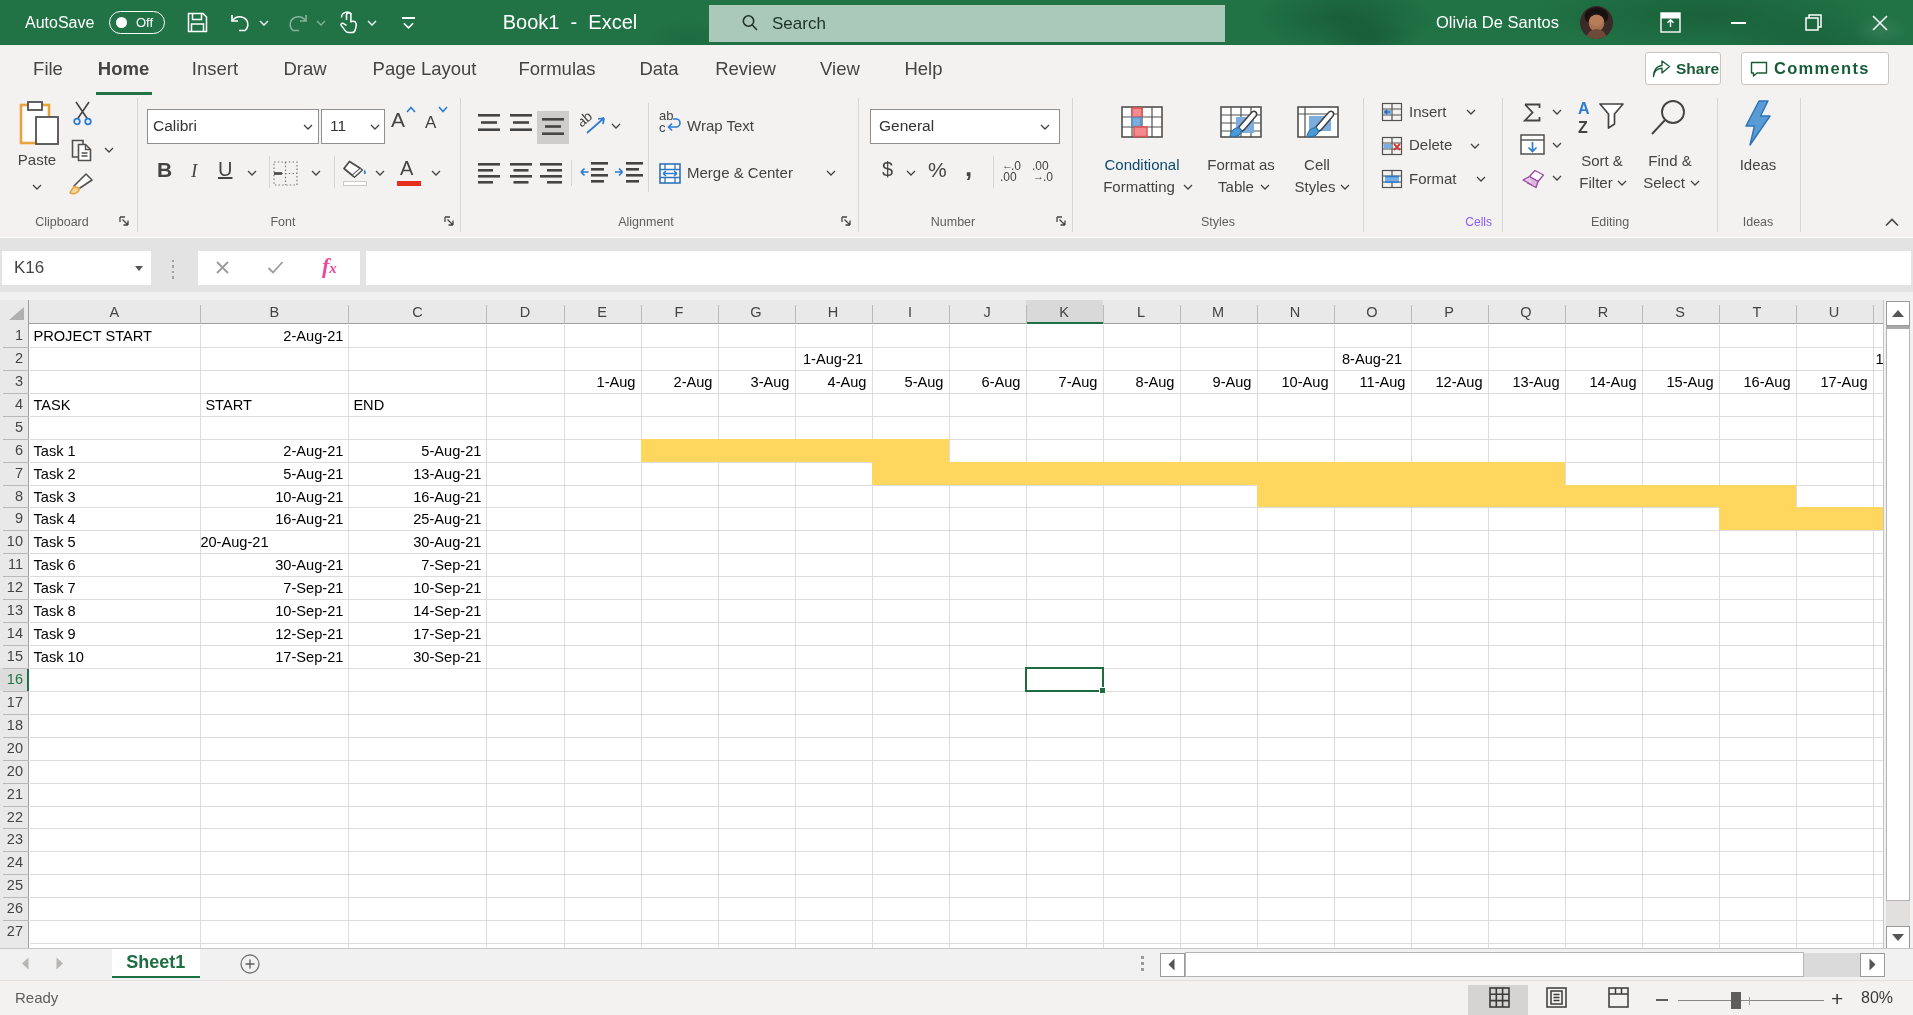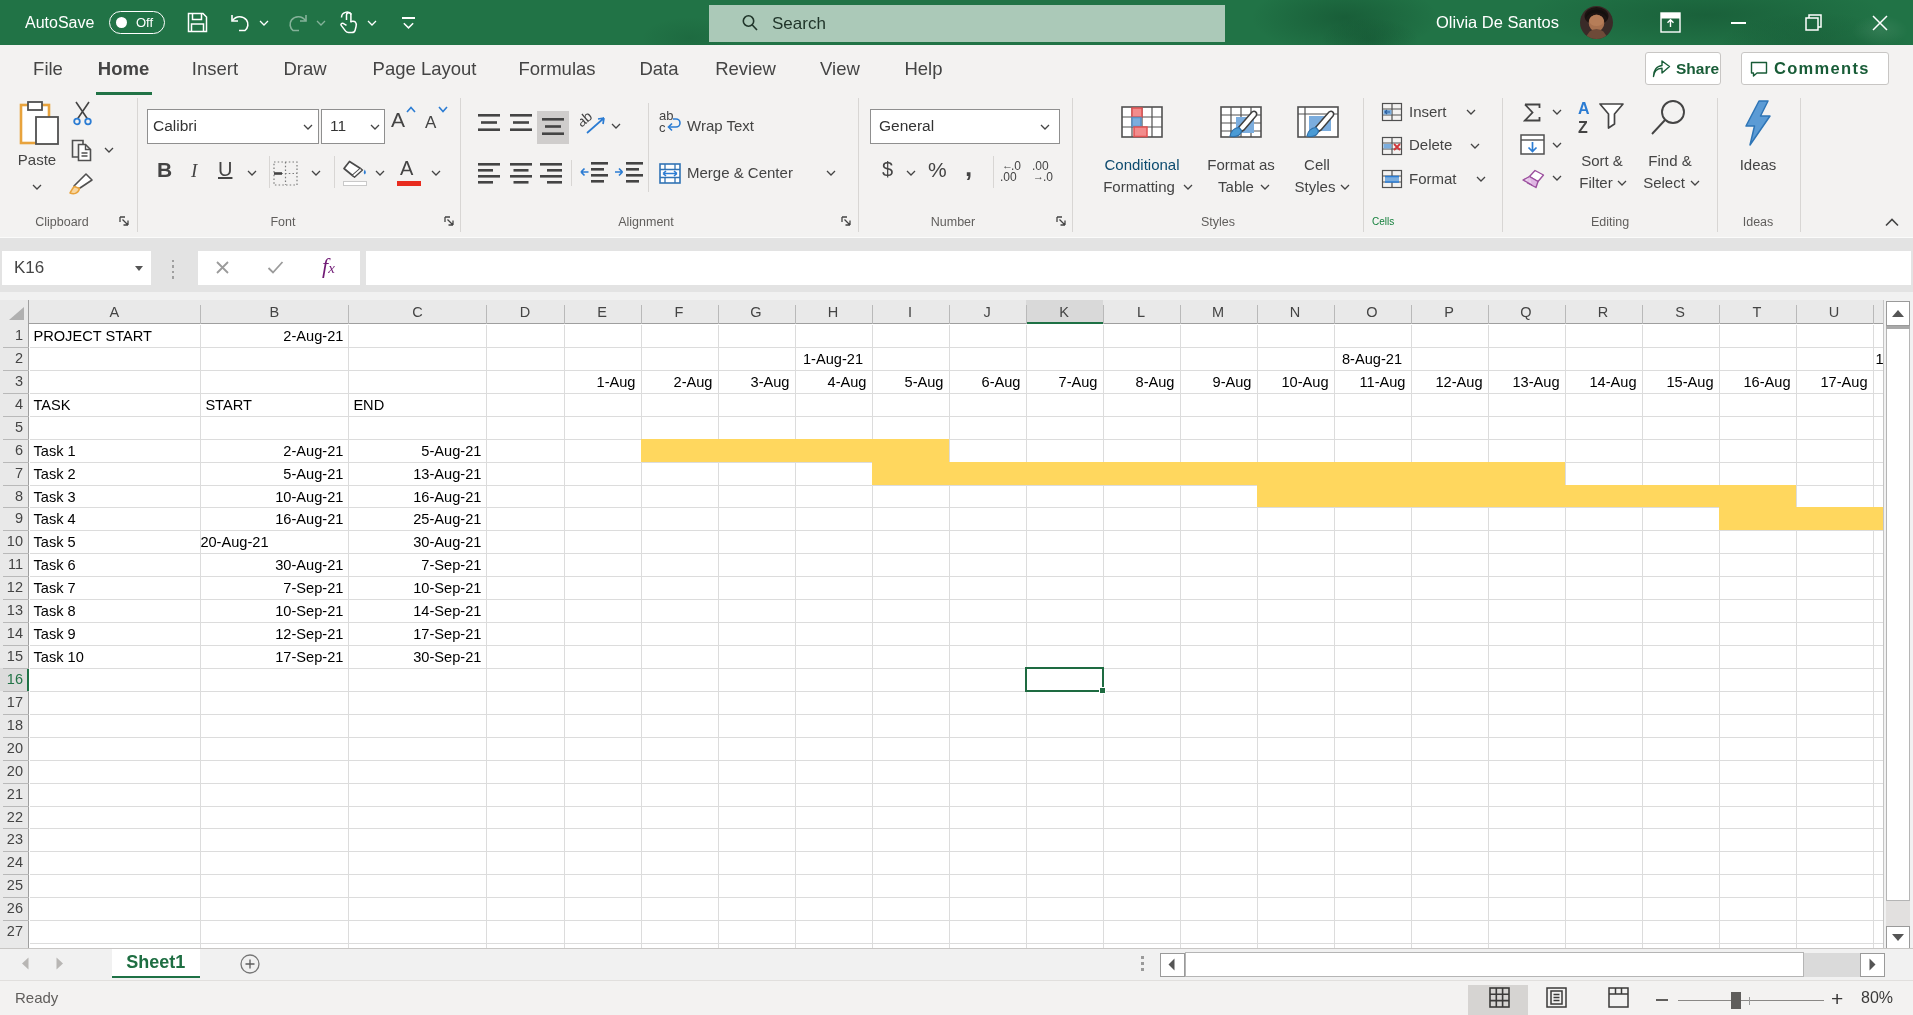--- a/index.html
+++ b/index.html
@@ -45,20 +45,21 @@
 <path d="M5.5 7.5 a5.5 5.5 0 0 1 10 -3"></path>
 </g>
     </svg>
     <svg class="ab" style="left:367.0px;top:20.0px" width="10" height="6" viewBox="0 0 10 6">
       <path d="M1 1 L5 5 L9 1" fill="none" stroke="#fff" stroke-width="1.3"></path>
     </svg>
     <div class="ab" style="left:402px;top:17px;width:13px;height:2px;background:#fff"></div>
     <svg class="ab" style="left:402.0px;top:21.5px" width="13" height="7" viewBox="0 0 10 6">
       <path d="M1 1 L5 5 L9 1" fill="none" stroke="#fff" stroke-width="1.3"></path>
     </svg>
+    <div class="ab" style="left:430px;top:0;width:280px;height:45px;line-height:45px;text-align:center;color:#fff;font-size:20px">Book1&nbsp;&nbsp;-&nbsp;&nbsp;Excel</div>
     <div class="ab" style="left:709px;top:4.5px;width:516px;height:37px;background:#abc9b8"></div>
 <svg class="ab" style="left:741px;top:14px" width="18" height="18" viewBox="0 0 18 18">
 <circle cx="7.5" cy="7" r="5.2" fill="none" stroke="#20352a" stroke-width="1.6"></circle>
 <path d="M11.3 11 L16 16" stroke="#20352a" stroke-width="1.6"></path>
     </svg>
 <div class="ab" style="left:772px;top:4.5px;height:37px;line-height:37px;font-size:17px;color:#20352a">Search</div>
     <div class="ab" style="left:1436px;top:0;height:45px;line-height:45px;color:#fff;font-size:16.5px">Olivia De Santos</div>
     <svg class="ab" style="left:1580px;top:6px" width="33" height="33" viewBox="0 0 33 33">
 <defs>
         <clipPath id="avc">
@@ -391,21 +392,21 @@
 <div class="ab" style="left:1409px;top:169.5px;font-size:15px;color:#444">Format</div>
 <svg class="ab" style="left:1466.0px;top:109.0px" width="10" height="6" viewBox="0 0 10 6">
     <path d="M1 1 L5 5 L9 1" fill="none" stroke="#444" stroke-width="1.3"></path>
   </svg>
 <svg class="ab" style="left:1470.0px;top:142.5px" width="10" height="6" viewBox="0 0 10 6">
     <path d="M1 1 L5 5 L9 1" fill="none" stroke="#444" stroke-width="1.3"></path>
   </svg>
 <svg class="ab" style="left:1476.0px;top:176.0px" width="10" height="6" viewBox="0 0 10 6">
     <path d="M1 1 L5 5 L9 1" fill="none" stroke="#444" stroke-width="1.3"></path>
   </svg>
-<div class="ab" style="left:1372.0px;top:215px;width:120px;height:14px;line-height:14px;text-align:left;font-size:10px;color:#15803d">Cells</div>
+<div class="ab" style="left:1372.0px;top:215px;width:120px;height:14px;line-height:14px;text-align:right;font-size:12px;color:#8b5cf6">Cells</div>
 <svg class="ab" style="left:1523px;top:103px" width="19" height="19" viewBox="0 0 19 19">
 <path d="M2 1.5 H16.5 V5 M2 1.5 L9.5 9.5 L2 17.5 H16.5 V14" fill="none" stroke="#444" stroke-width="1.8"></path>
   </svg>
 <svg class="ab" style="left:1552.0px;top:109.0px" width="10" height="6" viewBox="0 0 10 6">
     <path d="M1 1 L5 5 L9 1" fill="none" stroke="#444" stroke-width="1.3"></path>
   </svg>
 <svg class="ab" style="left:1520px;top:134px" width="25" height="21" viewBox="0 0 25 21">
 <rect x="1" y="1" width="23" height="19" fill="#fff" stroke="#505050" stroke-width="1.5"></rect>
 <path d="M1 6 H24" stroke="#505050" stroke-width="1.4"></path>
 <path d="M12.5 8 V17 M8.5 13.5 L12.5 17.5 L16.5 13.5" fill="none" stroke="#2b7cd3" stroke-width="1.7"></path>
@@ -460,21 +461,21 @@
 <div class="ab" style="left:171.5px;top:265px;width:2.6px;height:2.6px;background:#a0a0a0"></div>
 <div class="ab" style="left:171.5px;top:270.5px;width:2.6px;height:2.6px;background:#a0a0a0"></div>
 <div class="ab" style="left:171.5px;top:276px;width:2.6px;height:2.6px;background:#a0a0a0"></div>
 <div class="ab" style="left:198px;top:251px;width:162px;height:34px;background:#fff"></div>
 <svg class="ab" style="left:215px;top:260px" width="15" height="15" viewBox="0 0 15 15">
     <path d="M2 2 L13 13 M13 2 L2 13" stroke="#9b9b9b" stroke-width="1.8"></path>
   </svg>
 <svg class="ab" style="left:267px;top:260px" width="17" height="15" viewBox="0 0 17 15">
     <path d="M1.5 8 L6 12.5 L15.5 2" fill="none" stroke="#9b9b9b" stroke-width="1.8"></path>
   </svg>
-<div class="ab" style="left:322px;top:253px;font-size:22px;font-style:italic;font-family:'Liberation Serif',serif;color:#701a75;font-weight:400">f<span style="font-size:15px">x</span></div>
+<div class="ab" style="left:322px;top:253px;font-size:22px;font-style:italic;font-family:'Liberation Serif',serif;color:#ec4899;font-weight:700">f<span style="font-size:15px">x</span></div>
 <div class="ab" style="left:366px;top:251px;width:1545px;height:34px;background:#fff"></div>
 <div class="ab" style="left:0;top:300px;width:1882.5px;height:648.5px;background:#fff"></div>
 <div class="ab" style="left:0;top:300px;width:1882.5px;height:24px;background:#e9e9e9;border-bottom:1px solid #9f9f9f"></div>
 <div class="ab" style="left:0;top:300px;width:28.5px;height:648.5px;background:#e9e9e9;border-right:1px solid #9f9f9f"></div>
 <svg class="ab" style="left:8px;top:307px" width="17" height="14" viewBox="0 0 17 14">
     <path d="M16 0 V13 H1 Z" fill="#b0b0b0"></path>
   </svg>
 <div class="ab" style="left:1025.5px;top:300px;width:77.0px;height:24px;background:#d9d9d9;border-bottom:2.5px solid #1e7145"></div>
 <div class="ab" style="left:0;top:667.95px;width:28.5px;height:22.93px;background:#dcdcdc;border-right:2.5px solid #1e7145"></div>
 <div class="ab" style="left:28.5px;top:300px;width:171.9px;height:24px;line-height:25px;text-align:center;font-size:14.5px;color:#444;overflow:hidden">A</div>

